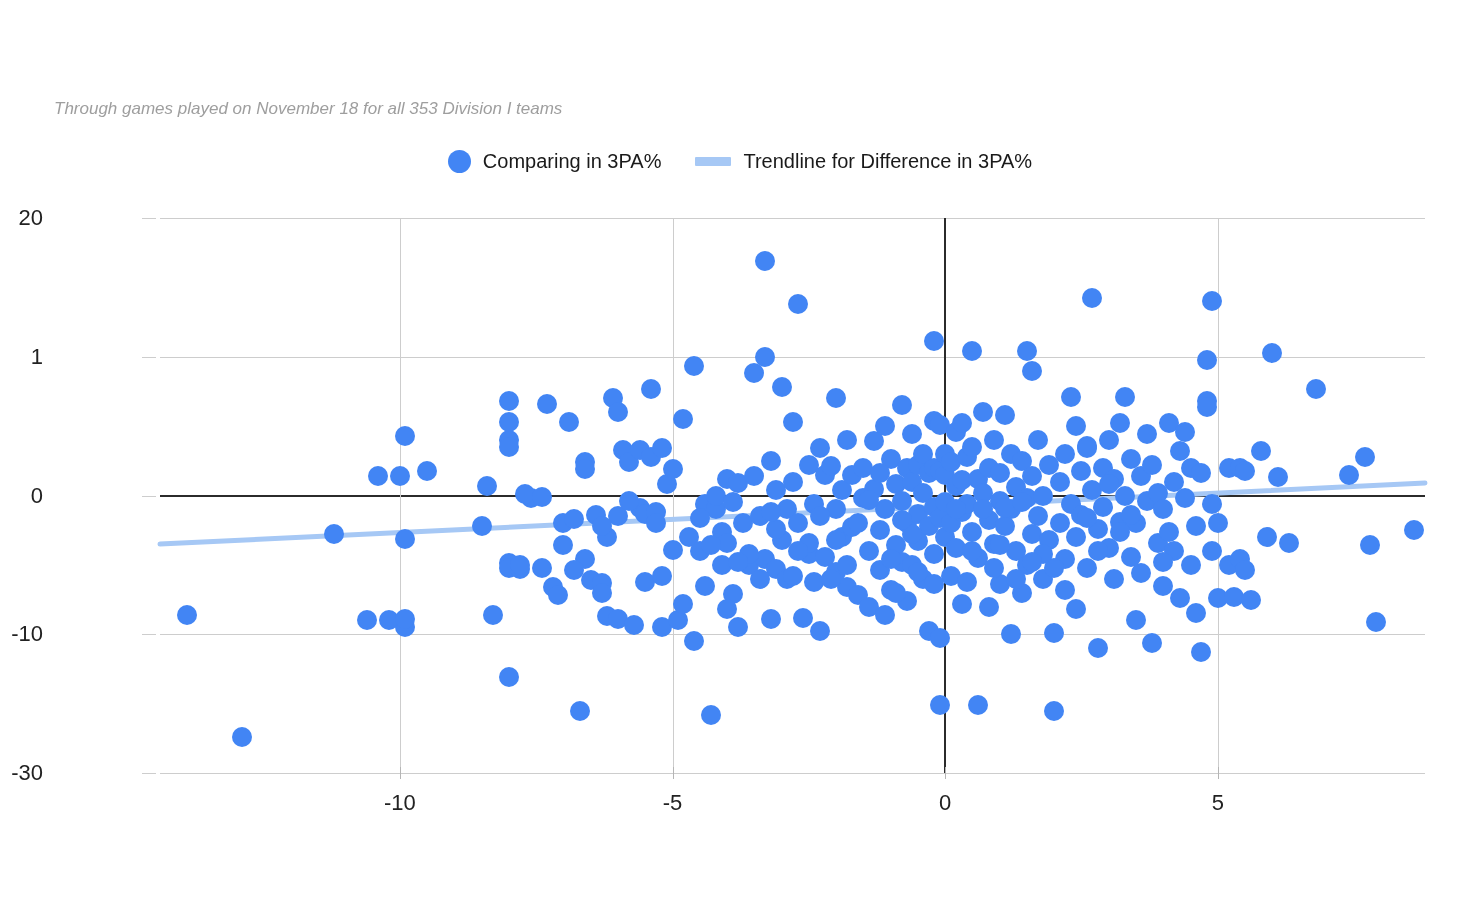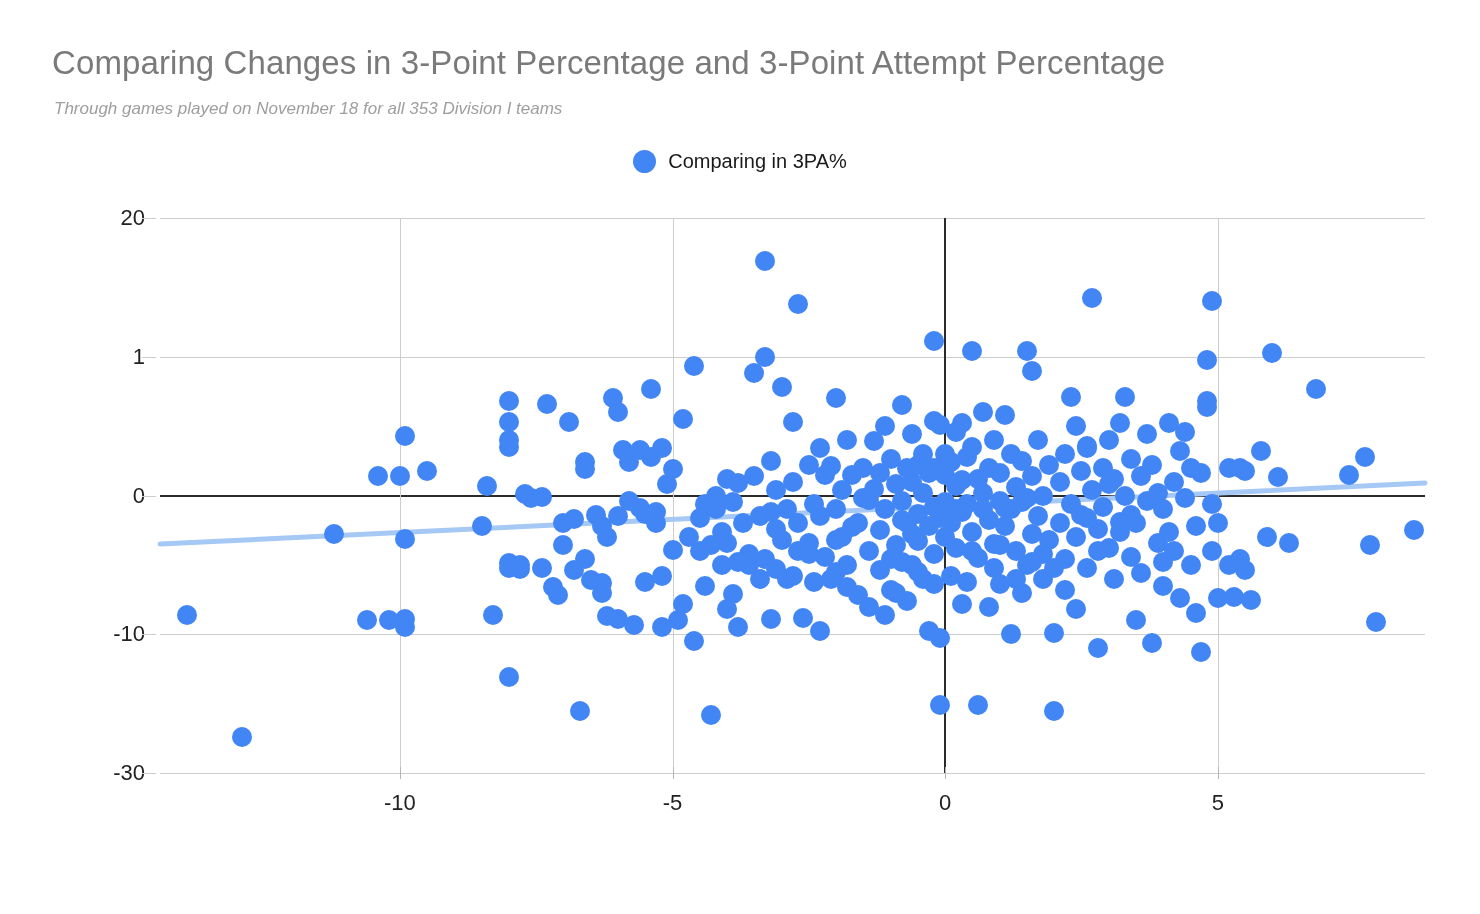--- a/index.html
+++ b/index.html
@@ -60,21 +60,21 @@
     position:absolute;top:0;height:100%;width:2px;
     background:#2b2b2b;
   }
   .dot{
     position:absolute;width:20px;height:20px;border-radius:50%;
     background:#4285f4;margin-left:-10px;margin-top:-10px;
   }
   #trendline{position:absolute;left:0;top:0;width:1265px;height:555px;overflow:visible;}
 
   .ytick{
-    position:absolute;right:1280px;
+    position:absolute;right:1382px;
     font-size:22px;color:#222;text-align:right;
     white-space:nowrap;transform:translateY(-50%);
   }
   .ytickmark{
     position:absolute;width:14px;height:1px;background:#cdcdcd;left:-18px;
   }
   .xtick{
     position:absolute;
     font-size:22px;color:#222;text-align:center;
     white-space:nowrap;transform:translateX(-50%);
@@ -85,27 +85,30 @@
   .xlabel{
     position:absolute;left:0;width:1480px;top:838px;
     text-align:center;font-size:21px;font-weight:bold;color:#111;
   }
 </style>
 </head>
 <body>
 
 <div id="chart-root">
 
-  <div class="chart-title">Comparing Changes in 3-Point Percentage and 3-Point Attempt Percentage</div>
   <div class="chart-subtitle">Through games played on November 18 for all 353 Division I teams</div>
 
   <div class="legend">
     <div class="legend-entry">
       <span class="legend-swatch-dot"></span>
       <span class="legend-label">Comparing in 3PA%</span>
+    </div>
+    <div class="legend-entry">
+      <span class="legend-swatch-line"></span>
+      <span class="legend-label">Trendline for Difference in 3PA%</span>
     </div>
   </div>
 
 
   <div id="plot">
     <div id="grid-layer">
         <div class="gridline" style="top: 555px;"></div>
         <div class="gridline" style="top: 416.25px;"></div>
         <div class="axisline-h" style="top: 276.5px;"></div>
         <div class="gridline" style="top: 138.75px;"></div>

